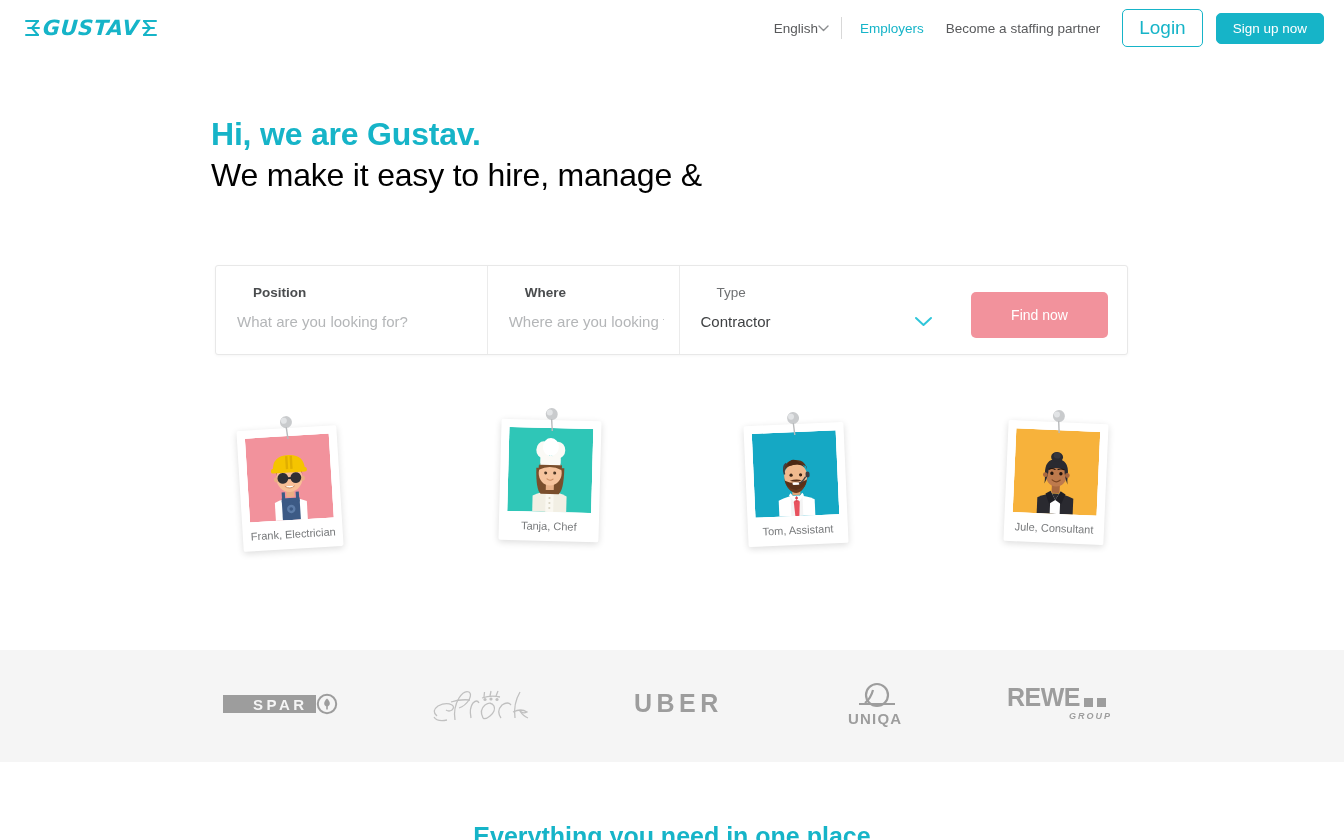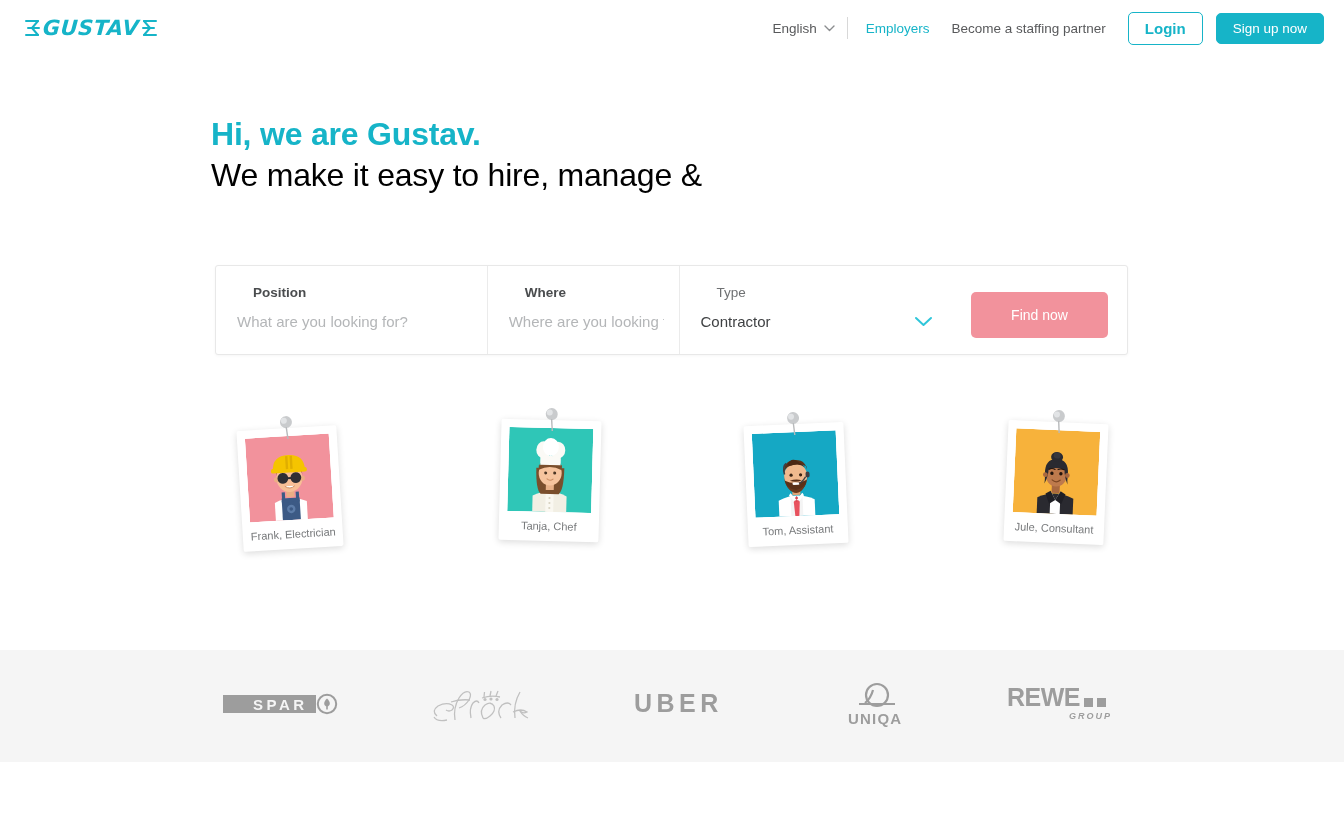--- a/index.html
+++ b/index.html
@@ -35,50 +35,49 @@
     font-style: italic;
     transform: skewX(-4deg);
   }
   .logo-rays { width: 17px; height: 22px; display:block; }
   .nav {
     position: absolute; right: 20px; top: 0;
     height: 56px;
     display: flex; align-items: center;
   }
   .lang {
-    display: flex; align-items: center; gap: 7px;
+    display: flex; align-items: center; 
     font-size: 13.5px; color: #58595B;
     cursor: pointer;
     padding-right: 12px;
   }
   .lang svg { display: block; }
   .nav-divider {
     width: 1px; height: 22px; background: #d8d8d8;
     margin-right: 18px;
   }
   .nav-link {
     font-size: 13.5px;
     color: #58595B;
     text-decoration: none;
     margin-right: 22px;
     white-space: nowrap;
     cursor: pointer;
   }
   .nav-link.accent { color: #16B4C8; }
   .btn-login {
-    font-size: 15px; color: #16B4C8;
+    font-size: 19px; color: #16B4C8;
     background: #ffffff;
     border: 1.5px solid #16B4C8;
     border-radius: 5px;
     padding: 7px 16px;
     margin-right: 13px;
     cursor: pointer;
     font-family: "Liberation Sans", sans-serif;
     white-space: nowrap;
-    font-weight: bold;
   }
   .btn-signup {
     font-size: 13.5px; color: #ffffff;
     background: #16B4C8;
     border: 1.5px solid #16B4C8;
     border-radius: 5px;
     padding: 7px 16px;
     cursor: pointer;
     font-family: "Liberation Sans", sans-serif;
     white-space: nowrap;
@@ -548,14 +547,17 @@
         <svg width="118" height="40" viewBox="0 0 118 40">
           <text x="0" y="22" font-family="Liberation Sans, sans-serif" font-size="25" font-weight="bold" letter-spacing="-0.5" fill="#9B9B9B">REWE</text>
           <rect x="77" y="14" width="9" height="9" fill="#9B9B9B"></rect>
           <rect x="90" y="14" width="9" height="9" fill="#9B9B9B"></rect>
           <text x="62" y="35" font-family="Liberation Sans, sans-serif" font-size="9" font-weight="bold" letter-spacing="2" fill="#9B9B9B" font-style="italic">GROUP</text>
         </svg>
       </div>
     </div>
   </div>
 
+  <div class="next-section">
+    <div class="next-title">Everything you need in one place</div>
+  </div>
 
 </div>
 
 </body></html>

